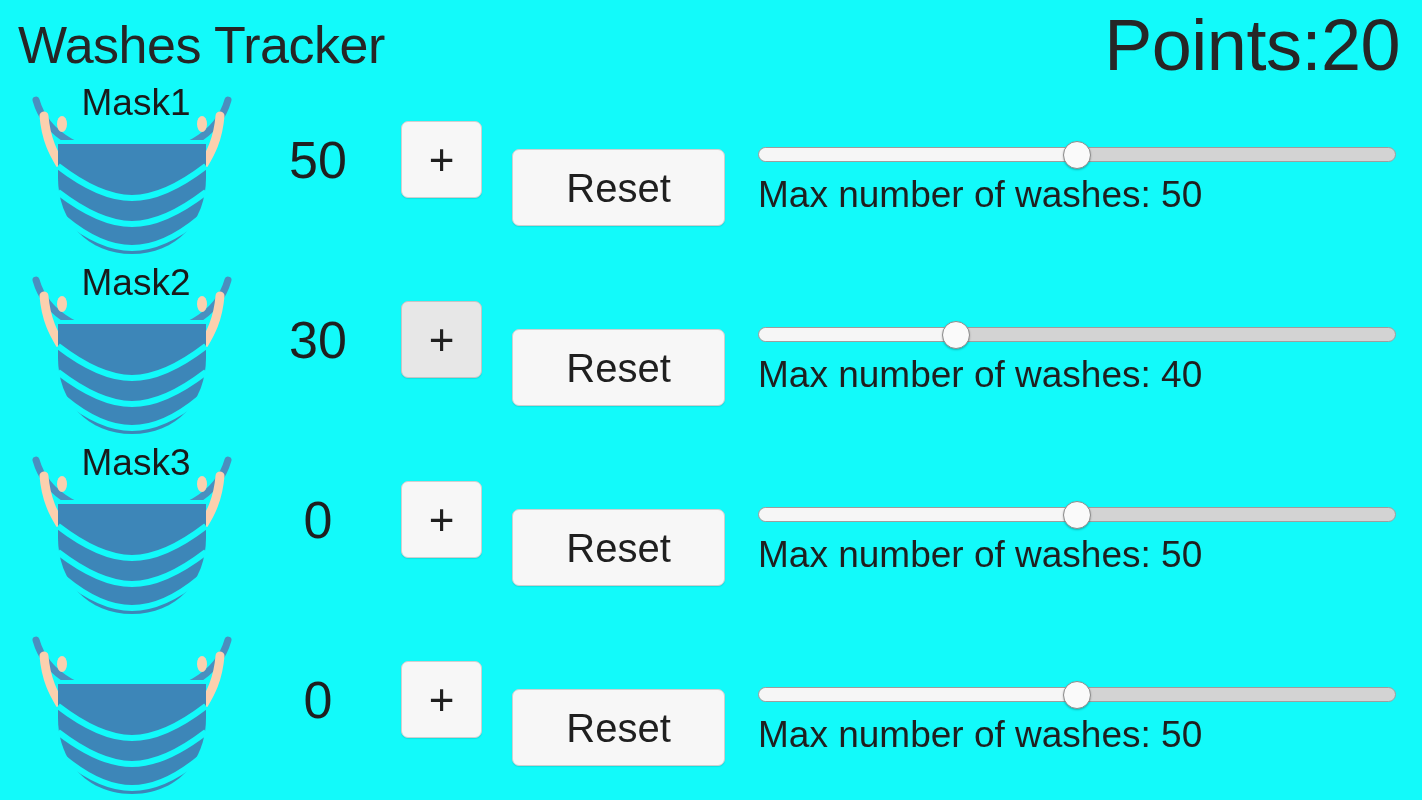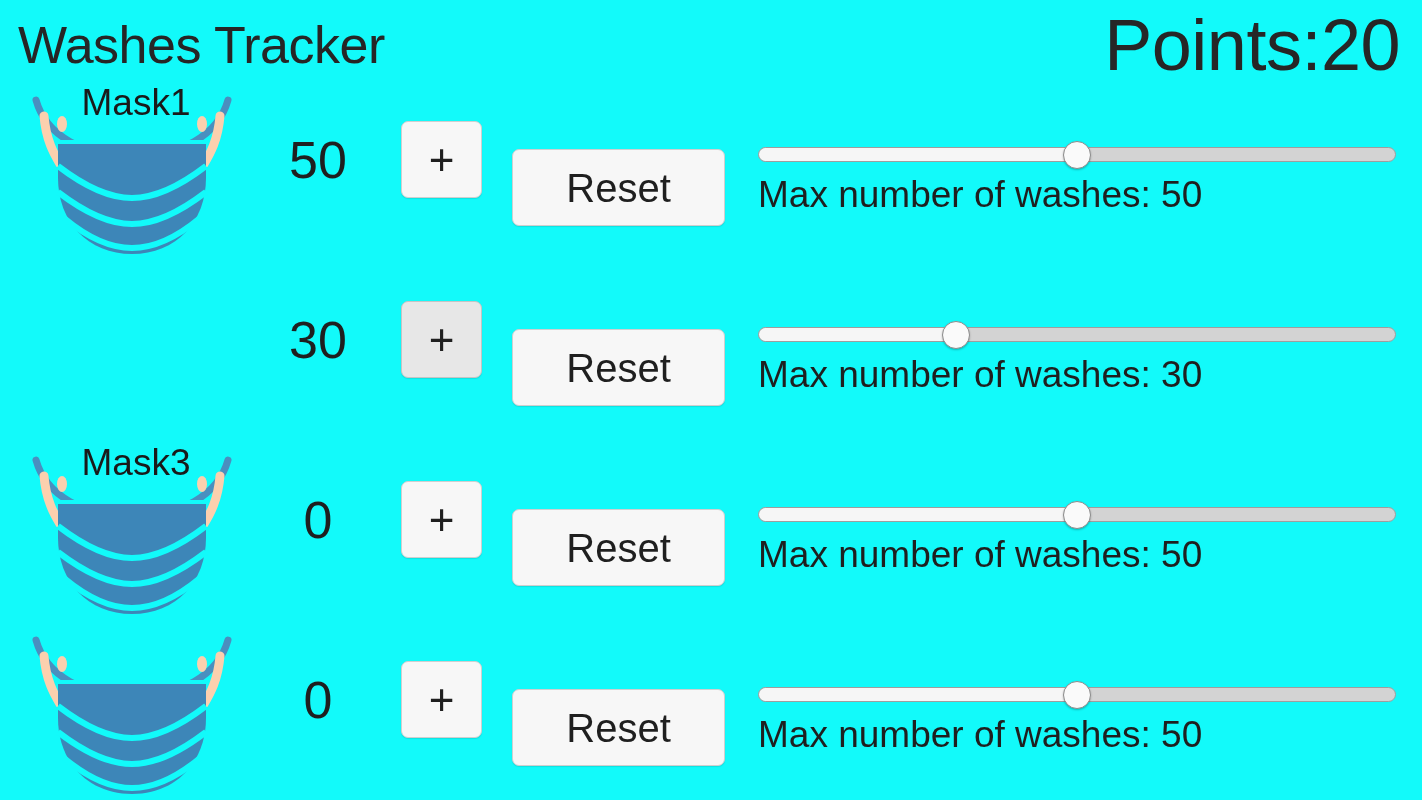--- a/index.html
+++ b/index.html
@@ -234,31 +234,46 @@
         <div class="slider-track">
           <div class="slider-fill" style="width: 50%;"></div>
         </div>
         <div class="slider-thumb" style="left: 50%;"></div>
       </div>
       <div class="slider-caption">Max number of washes: 50</div>
     </div>
   </div>
 
   <div class="row row-1">
+    <div class="mask-cell">
+      <svg class="mask-svg" viewBox="0 0 236 180">
+        <path d="M22 18 C32 54 70 74 118 74 C166 74 204 54 214 18" fill="none" stroke="#4A8FBF" stroke-width="7" stroke-linecap="round"></path>
+        <path d="M30 34 C32 58 40 72 46 82" fill="none" stroke="#FBD0AE" stroke-width="9" stroke-linecap="round"></path>
+        <path d="M206 34 C204 58 196 72 190 82" fill="none" stroke="#FBD0AE" stroke-width="9" stroke-linecap="round"></path>
+        <ellipse cx="48" cy="42" rx="5" ry="8" fill="#FBD0AE"></ellipse>
+        <ellipse cx="188" cy="42" rx="5" ry="8" fill="#FBD0AE"></ellipse>
+        <path d="M44 60 L192 60 L192 96 C192 140 162 172 118 172 C74 172 44 140 44 96 Z" fill="#3D86B8"></path>
+        <path d="M44 84 C70 104 96 116 118 116 C140 116 166 104 192 84" fill="none" stroke="#12FAFA" stroke-width="6"></path>
+        <path d="M44 110 C70 130 96 142 118 142 C140 142 166 130 192 110" fill="none" stroke="#12FAFA" stroke-width="6"></path>
+        <path d="M50 136 C74 156 98 166 118 166 C138 166 162 156 186 136" fill="none" stroke="#12FAFA" stroke-width="6"></path>
+        <path d="M44 60 L192 60" fill="none" stroke="#12FAFA" stroke-width="4"></path>
+      </svg>
+      <div class="mask-label">Mask2</div>
+    </div>
     <div class="count">30</div>
     <button class="btn btn-plus is-active">+</button>
     <button class="btn btn-reset">Reset</button>
     <div class="slider-cell">
       <div class="slider">
         <div class="slider-track">
           <div class="slider-fill" style="width: 31%;"></div>
         </div>
         <div class="slider-thumb" style="left: 31%;"></div>
       </div>
-      <div class="slider-caption">Max number of washes: 30</div>
+      <div class="slider-caption">Max number of washes: 40</div>
     </div>
   </div>
 
   <div class="row row-2">
     <div class="mask-cell">
       <svg class="mask-svg" viewBox="0 0 236 180">
         <path d="M22 18 C32 54 70 74 118 74 C166 74 204 54 214 18" fill="none" stroke="#4A8FBF" stroke-width="7" stroke-linecap="round"></path>
         <path d="M30 34 C32 58 40 72 46 82" fill="none" stroke="#FBD0AE" stroke-width="9" stroke-linecap="round"></path>
         <path d="M206 34 C204 58 196 72 190 82" fill="none" stroke="#FBD0AE" stroke-width="9" stroke-linecap="round"></path>
         <ellipse cx="48" cy="42" rx="5" ry="8" fill="#FBD0AE"></ellipse>

